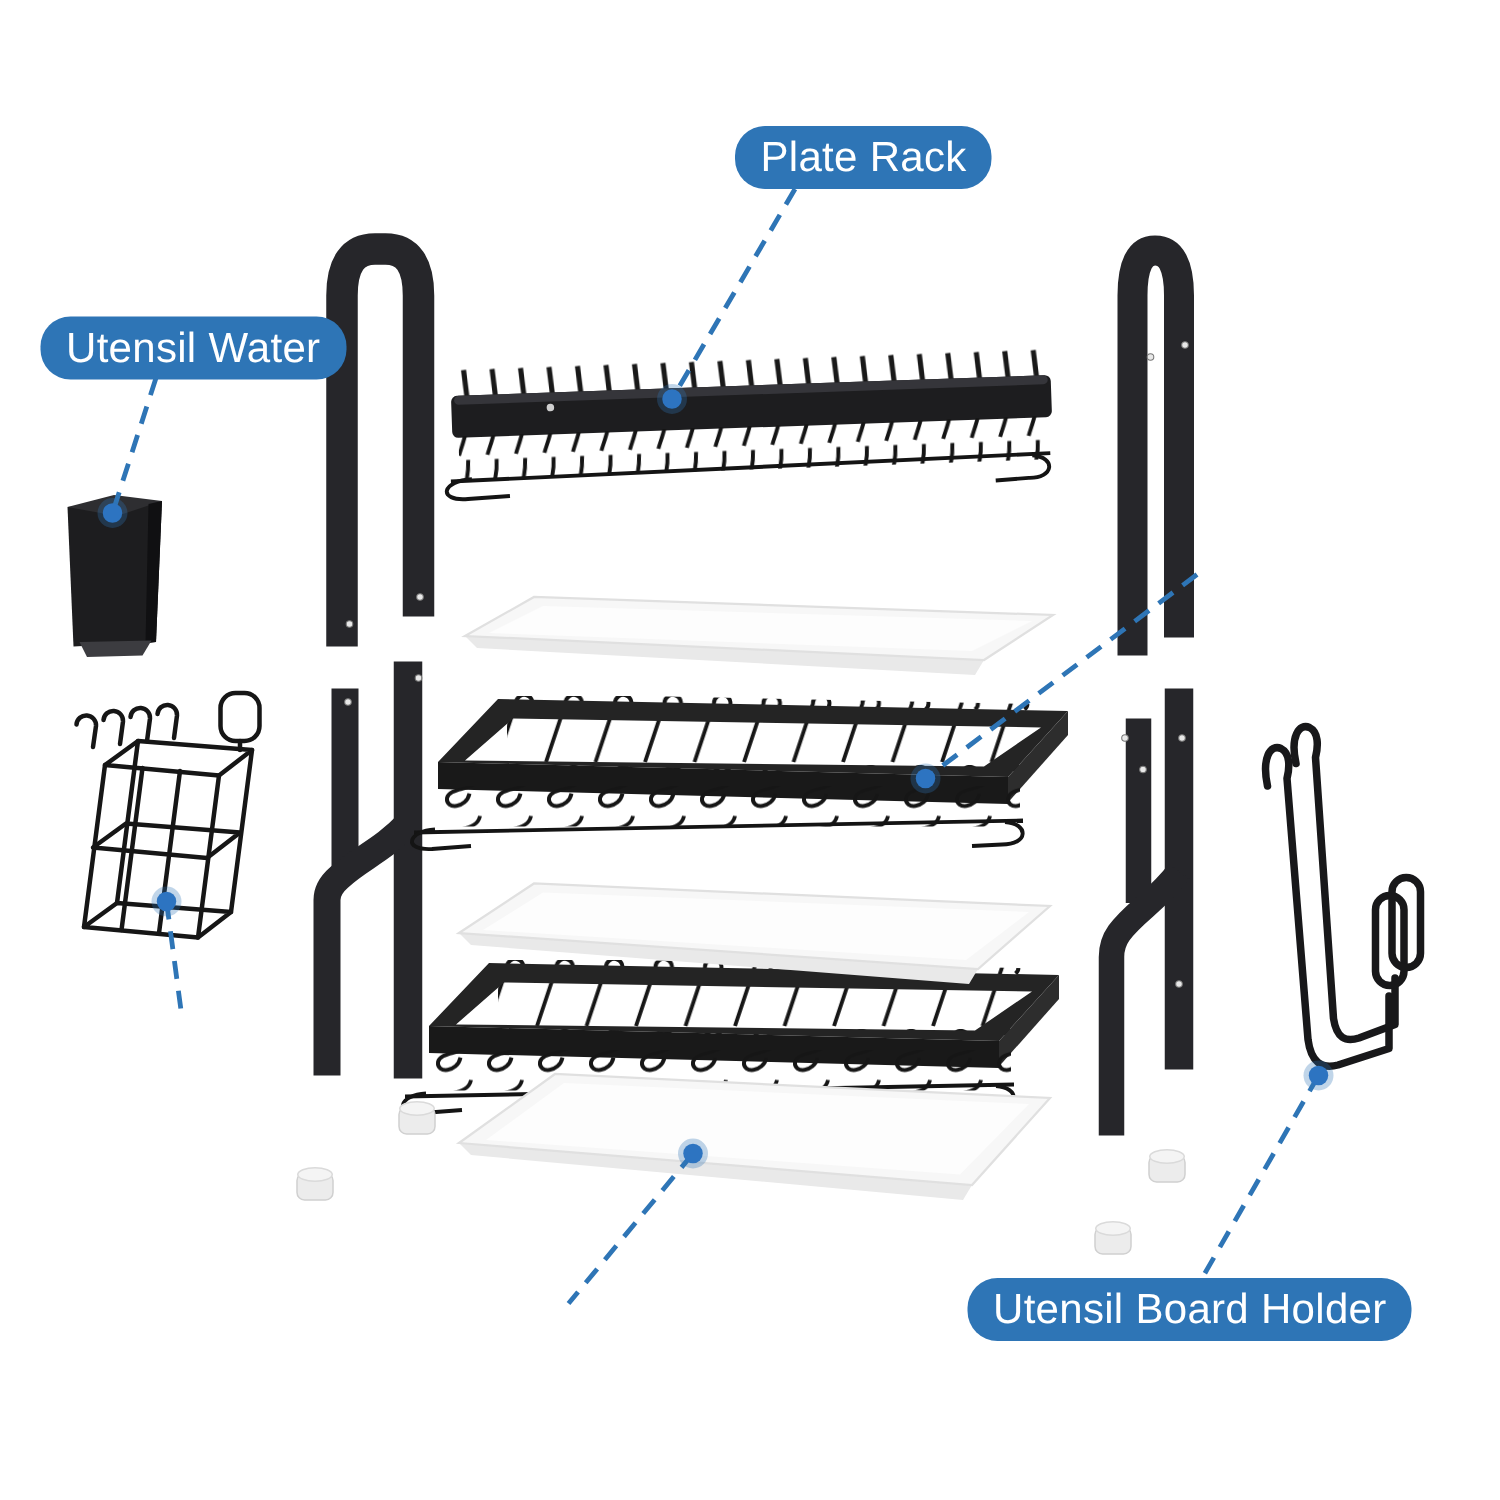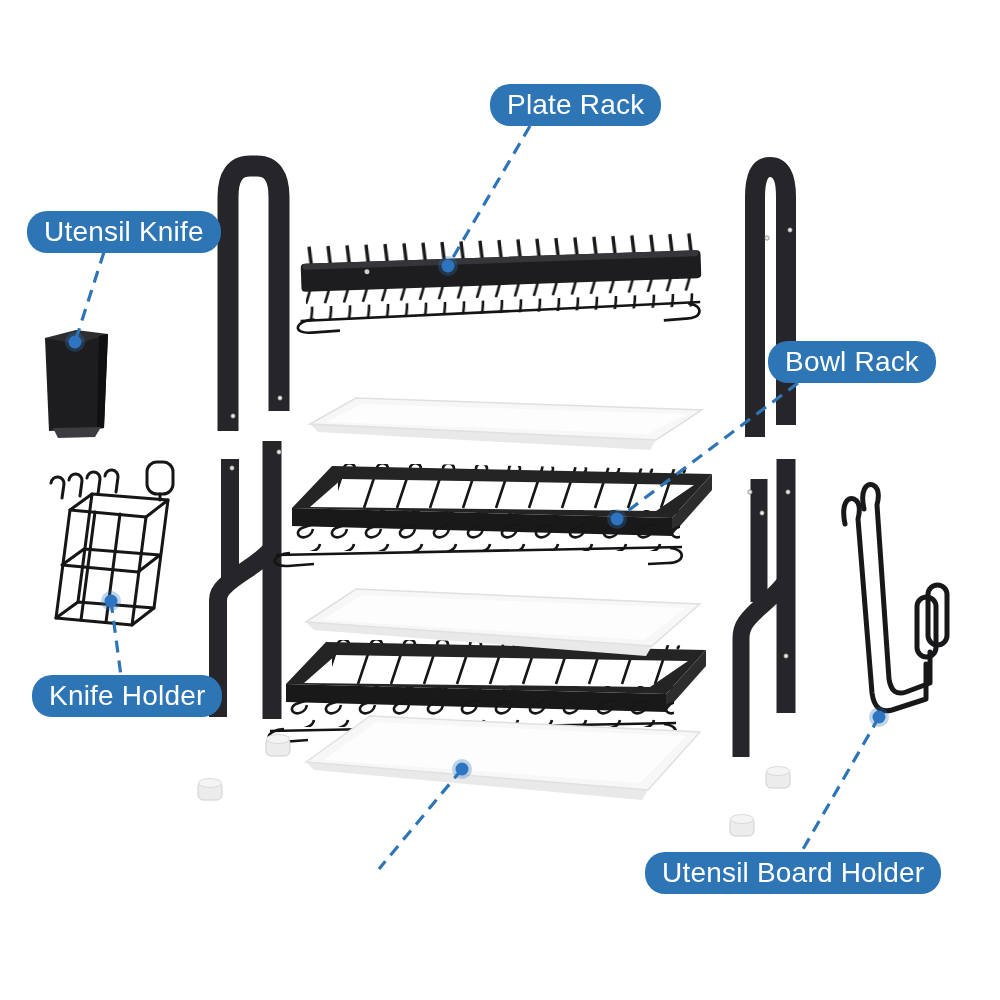--- a/index.html
+++ b/index.html
@@ -170,18 +170,16 @@
       <use href="#dot" transform="translate(448,266)"></use>
       <use href="#dot" transform="translate(75,342)"></use>
       <use href="#dot" transform="translate(617,519)"></use>
       <use href="#dot" transform="translate(111,601)"></use>
       <use href="#dot" transform="translate(462,769)"></use>
       <use href="#dot" transform="translate(879,717)"></use>
     </g>
   </svg>
 
   <div class="callout" style="left:490px;top:84px;"><span>Plate Rack</span></div>
-  <div class="callout" style="left:27px;top:211px;"><span>Utensil Knife</span></div>
-  <div class="callout" style="left:768px;top:341px;"><span>Bowl Rack</span></div>
-  <div class="callout" style="left:32px;top:675px;"><span>Knife Holder</span></div>
+  <div class="callout" style="left:27px;top:211px;"><span>Utensil Water</span></div>
   <div class="callout" style="left:645px;top:852px;"><span>Utensil Board Holder</span></div>
 
 </div>
 
 </body></html>

